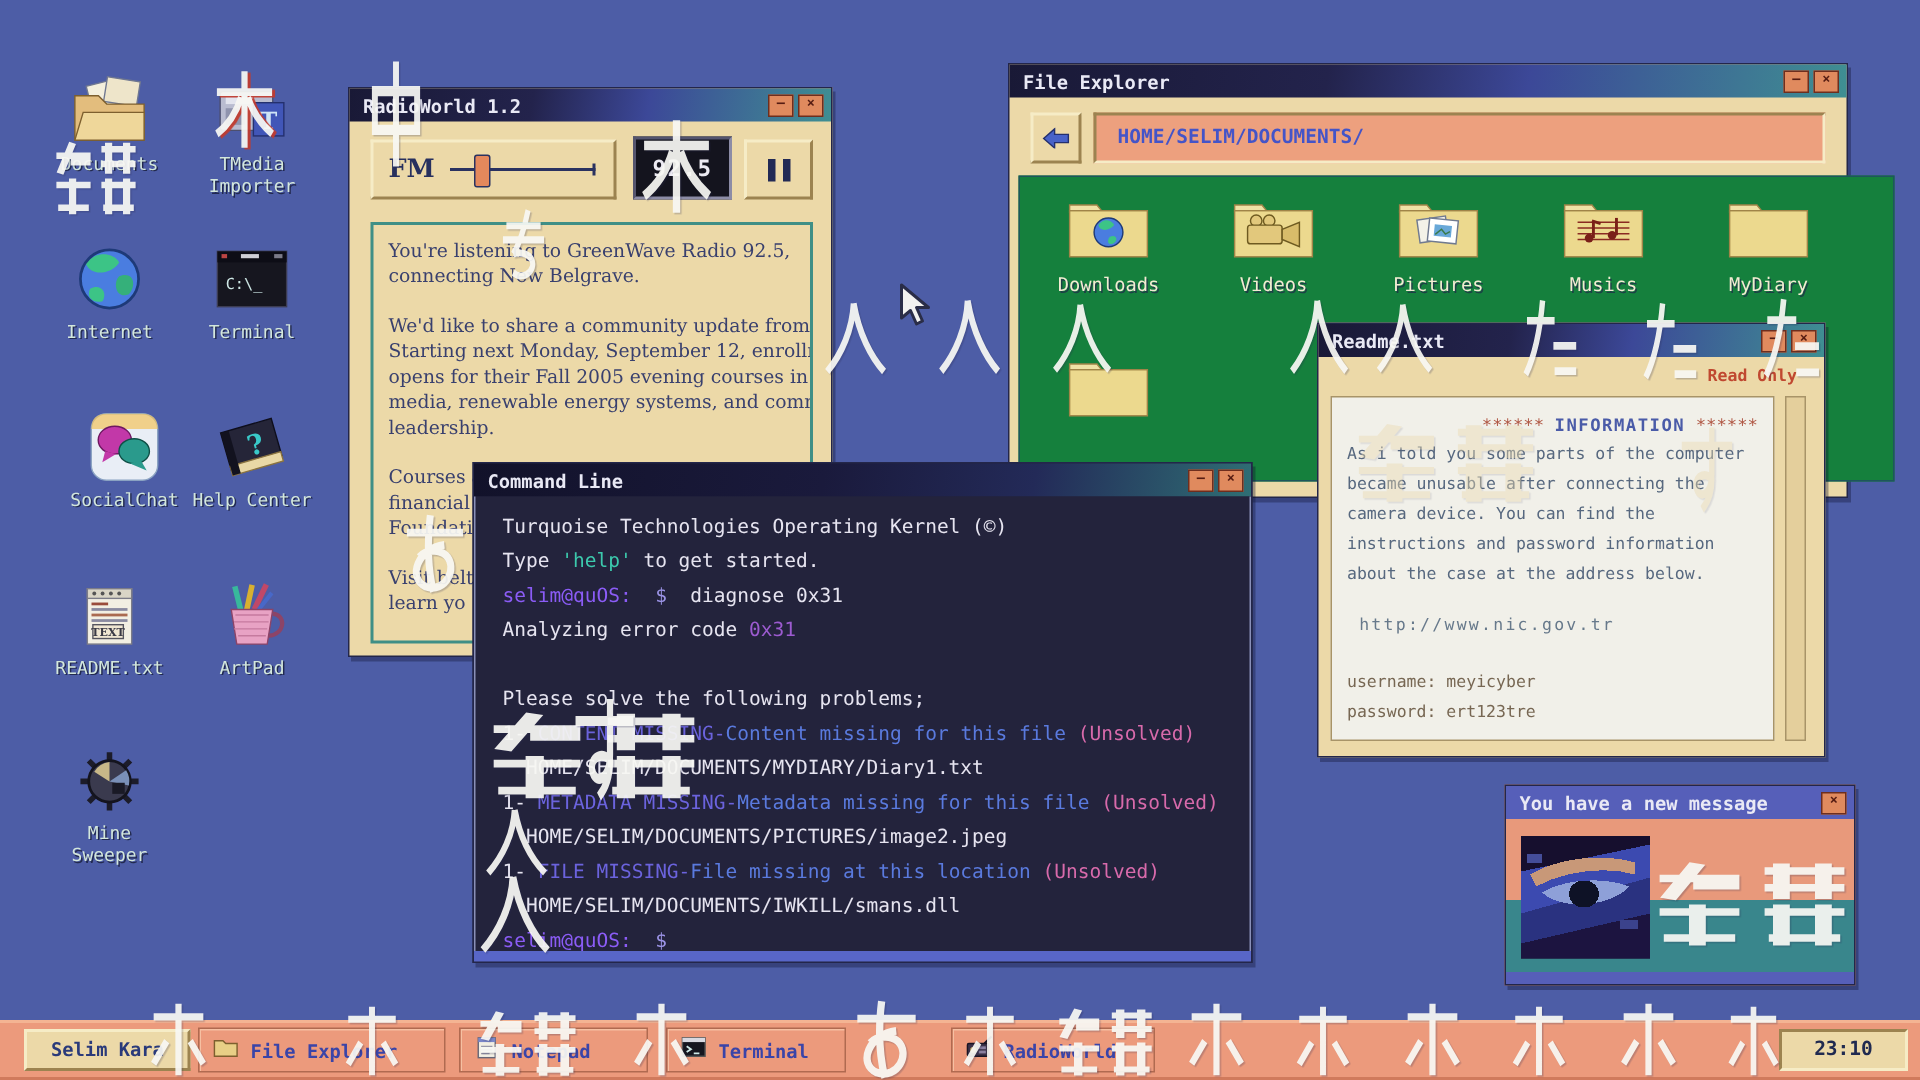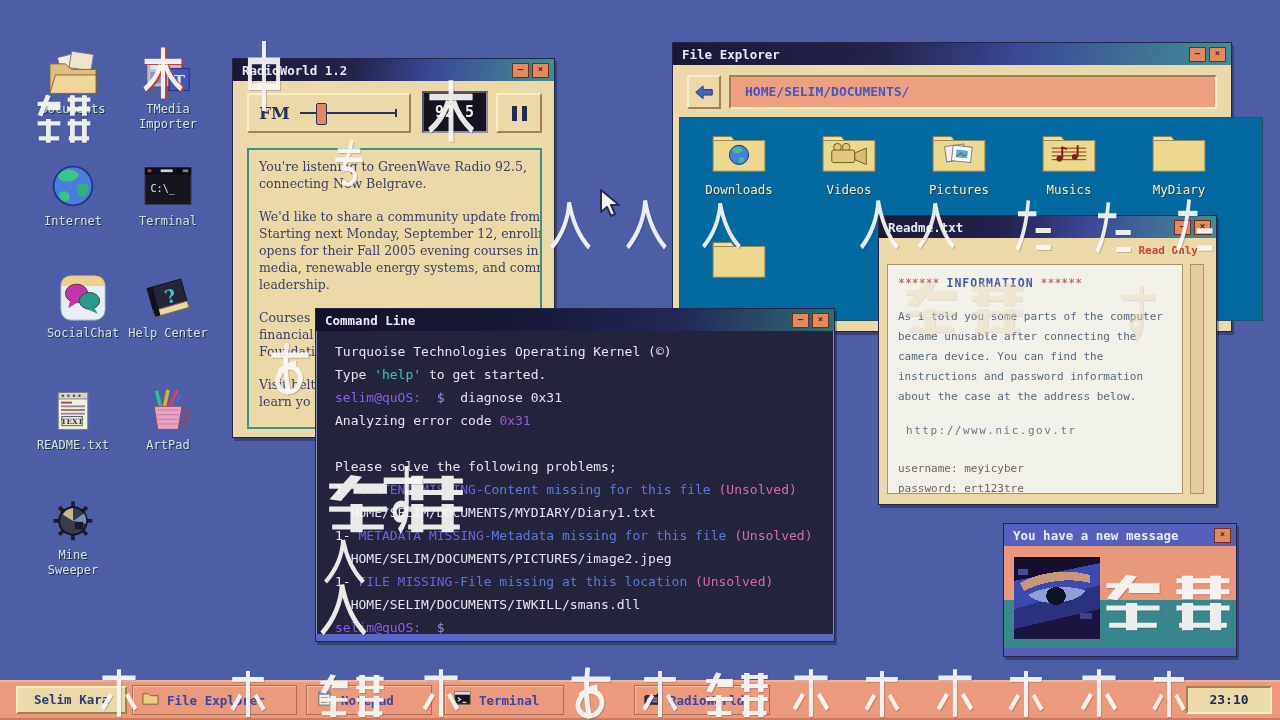--- a/index.html
+++ b/index.html
@@ -54,36 +54,36 @@
   .rt-line{white-space:nowrap;}
 
   
   #fe-window{left:672px;top:42px;width:558px;height:288px;z-index:20;}
   .fe-body{position:relative;height:264px;}
   .fe-back{position:absolute;left:14px;top:10px;width:34px;height:34px;background:#ecd9a8;
            display:flex;align-items:center;justify-content:center;cursor:pointer;box-sizing:border-box;}
   .fe-address{position:absolute;left:56px;top:10px;width:488px;height:34px;background:#eda07e;
               box-sizing:border-box;line-height:30px;padding-left:14px;color:#4454c8;
               font-size:13px;font-weight:bold;white-space:nowrap;overflow:hidden;cursor:text;}
-  .fe-content{position:absolute;left:6px;top:52px;width:584px;height:204px;background:#0369a1;
+  .fe-content{position:absolute;left:6px;top:52px;width:584px;height:204px;background:#15803d;
               border:1px solid #1e565c;box-sizing:border-box;}
   .fe-folder{position:absolute;width:104px;text-align:center;cursor:pointer;}
   .fe-folder svg{width:62px;height:48px;}
   .fe-folder-label{font-size:12.5px;color:#f2ecd2;text-shadow:1px 1px 0 #1c4046;margin-top:2px;}
 
   
   #rm-window{left:878px;top:215px;width:337px;height:288px;z-index:30;}
   .rm-body{position:relative;height:264px;}
   .rm-readonly{position:absolute;right:18px;top:6px;font-size:11px;font-weight:bold;color:#c04830;}
   .rm-panel{position:absolute;left:8px;top:26px;width:296px;height:230px;background:#f1f0e9;
             border:1px solid #a89468;box-sizing:border-box;padding:8px 10px;overflow:hidden;
             font-size:11px;line-height:20px;}
   .rm-gutter{position:absolute;right:12px;top:26px;width:14px;height:230px;background:#e4cf9c;
              border:1px solid #a89468;box-sizing:border-box;}
-  .rm-head{margin-bottom:14px;font-size:11.5px;}
+  .rm-head{font-size:11.5px;text-align:right;}
   .rm-stars{color:#b05744;}
   .rm-word{color:#4a5ba8;font-weight:bold;letter-spacing:1px;}
   .rm-main{color:#57687f;margin-bottom:14px;}
   .rm-url{color:#67798b;letter-spacing:1.5px;margin-bottom:18px;white-space:pre;}
   .rm-cred{color:#776753;}
 
   
   #cl-window{left:315px;top:308px;width:518px;height:332px;z-index:40;background:#23233c;}
   .cl-body{position:absolute;left:0;right:0;top:22px;bottom:7px;background:#23233c;
            border-left:1px solid #8a90b8;border-right:1px solid #8a90b8;box-sizing:border-box;

